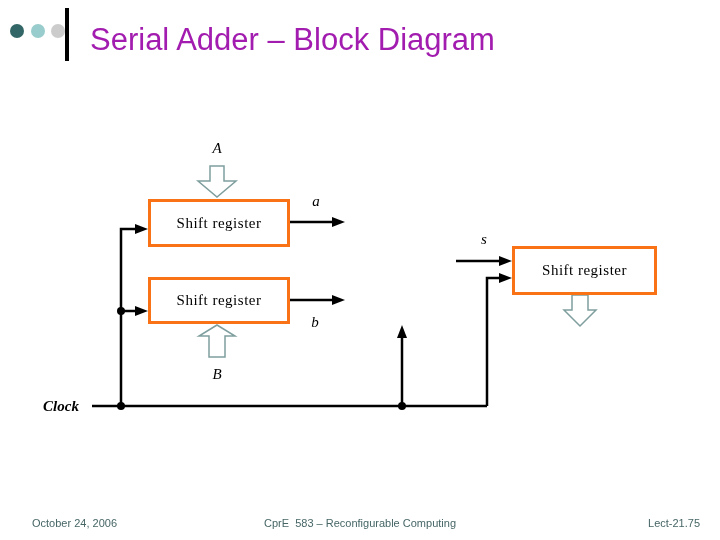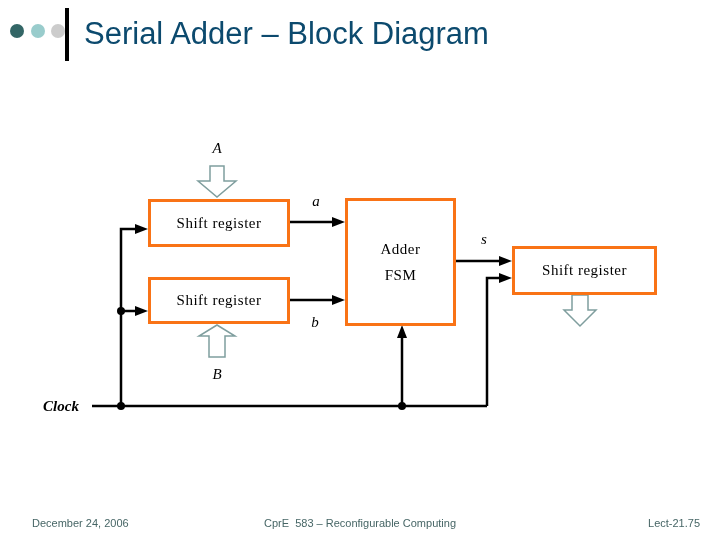--- a/index.html
+++ b/index.html
@@ -8,23 +8,23 @@
     overflow:hidden; font-family:"Liberation Serif", serif; color:#000;
   }
 
   
   .bullet { position:absolute; border-radius:50%; width:14px; height:14px; }
   .bullet.b1 { left:10px; top:24px; background:#336666; }
   .bullet.b2 { left:31px; top:24px; background:#99cccc; }
   .bullet.b3 { left:51px; top:24px; background:#cccccc; }
   .title-bar { position:absolute; left:65px; top:8px; width:4px; height:53px; background:#000; }
   .title {
-    position:absolute; left:84px; top:17px; margin:0;
+    position:absolute; left:84px; top:17px; margin:6px;
     font-family:"Liberation Sans", sans-serif; font-weight:400;
-    font-size:31px; line-height:1.1; color:#0c4a6e; white-space:nowrap;
+    font-size:31px; line-height:1.1; color:#a21caf; white-space:nowrap;
   }
 
   
   .wires { position:absolute; left:0; top:0; width:720px; height:540px; }
   .box {
     position:absolute; box-sizing:border-box; border:3px solid #f97316; background:#fff;
     display:flex; align-items:center; justify-content:center;
     font-size:15px; letter-spacing:0.5px;
   }
   .box.sr-a   { left:148px; top:199px; width:142px; height:48px; }
@@ -93,34 +93,30 @@
     <circle cx="121" cy="406" r="4" fill="#000"></circle>
     <circle cx="402" cy="406" r="4" fill="#000"></circle>
   </svg>
 
   <div class="box sr-a">
     <span>Shift register</span>
   </div>
   <div class="box sr-b">
     <span>Shift register</span>
   </div>
-  <div class="box fsm">
-    <span class="line">Adder</span>
-    <span class="line">FSM</span>
-  </div>
   <div class="box sr-s">
     <span>Shift register</span>
   </div>
 
   <span class="lbl sig-a">A</span>
   <span class="lbl wire-a">a</span>
   <span class="lbl wire-s">s</span>
   <span class="lbl wire-b">b</span>
   <span class="lbl sig-b">B</span>
   <span class="lbl clock">Clock</span>
 
   <div class="footer">
-    <span class="date">December 24, 2006</span>
+    <span class="date">October 24, 2006</span>
     <span class="course">CprE  583 – Reconfigurable Computing</span>
     <span class="lecture">Lect-21.75</span>
   </div>
 
 </div>
 
 </body></html>

